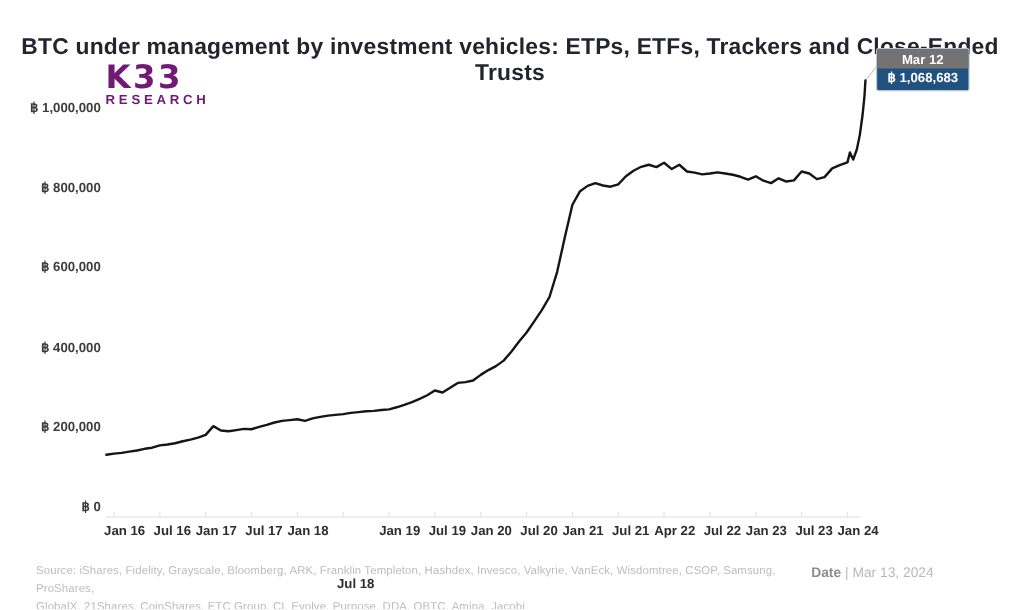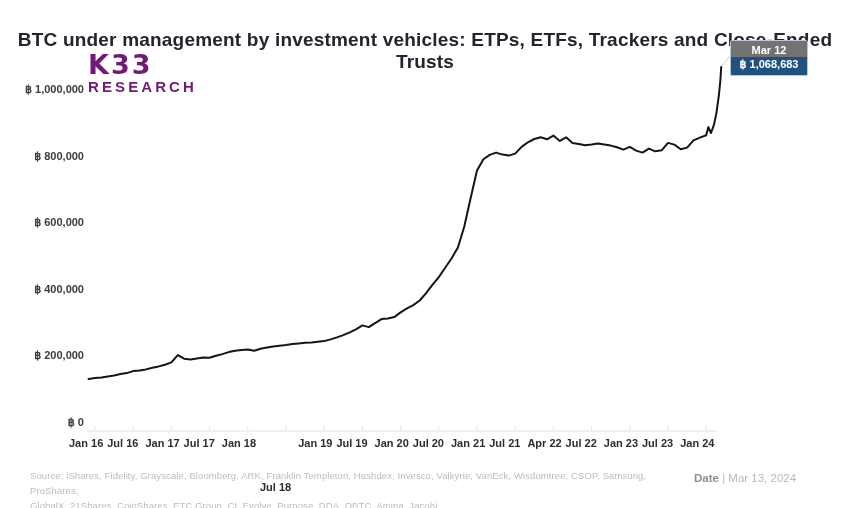--- a/index.html
+++ b/index.html
@@ -9,42 +9,42 @@
   }
   .title {
     position:absolute; top:29px; left:0; right:0; text-align:center;
     font-size:19px; font-weight:bold; color:#23242e; letter-spacing:0.2px;
   }
   .logo { position:absolute; left:88px; top:52px; color:#701a75; }
   .logo-k33 {
     font-family:"DejaVu Sans", sans-serif; font-size:27px; font-weight:800;
     letter-spacing:2px; line-height:25px;
   }
-  .logo-research { font-size:15px; font-weight:bold; letter-spacing:3.1px; margin-top:1px; }
+  .logo-research { font-size:11px; font-weight:bold; letter-spacing:3.1px; margin-top:1px; }
   .ylabel {
     position:absolute; left:0; width:84px; text-align:right;
     font-size:11px; font-weight:bold; color:#3c3c3c;
   }
   .xlabel {
-    position:absolute; width:52px; top:437px; text-align:left;
+    position:absolute; width:52px; top:437px; text-align:right;
     font-size:11px; font-weight:bold; color:#2d2d2d;
   }
   #chart-svg { position:absolute; left:0; top:0; }
   .tooltip {
     position:absolute; left:730px; top:40px; width:78px;
     background:#21517e; border:1px solid #bac7d3; border-radius:2px;
     color:#ffffff; text-align:center; font-weight:bold; box-sizing:border-box;
   }
   .tooltip-date  { font-size:11px; padding:3px 4px 1px; background:#737373; border-radius:2px 2px 0 0; }
   .tooltip-value { font-size:11px; padding:1px 4px 4px; }
   .source {
     position:absolute; left:30px; top:468px; right:170px;
     font-size:9.5px; color:#bcbcbc; line-height:15px; letter-spacing:0.1px;
   }
-  .datefoot { position:absolute; left:694px; top:472px; font-size:11.5px; white-space:nowrap; }
+  .datefoot { position:absolute; left:676px; top:472px; font-size:11.5px; white-space:nowrap; }
   .date-label { color:#8e8e8e; font-weight:bold; }
   .date-value { color:#b9b9b9; font-weight:normal; }
 </style>
 </head>
 <body>
 
 <div class="card">
 
   <div class="title">BTC under management by investment vehicles: ETPs, ETFs, Trackers and Close-Ended Trusts</div>
 

